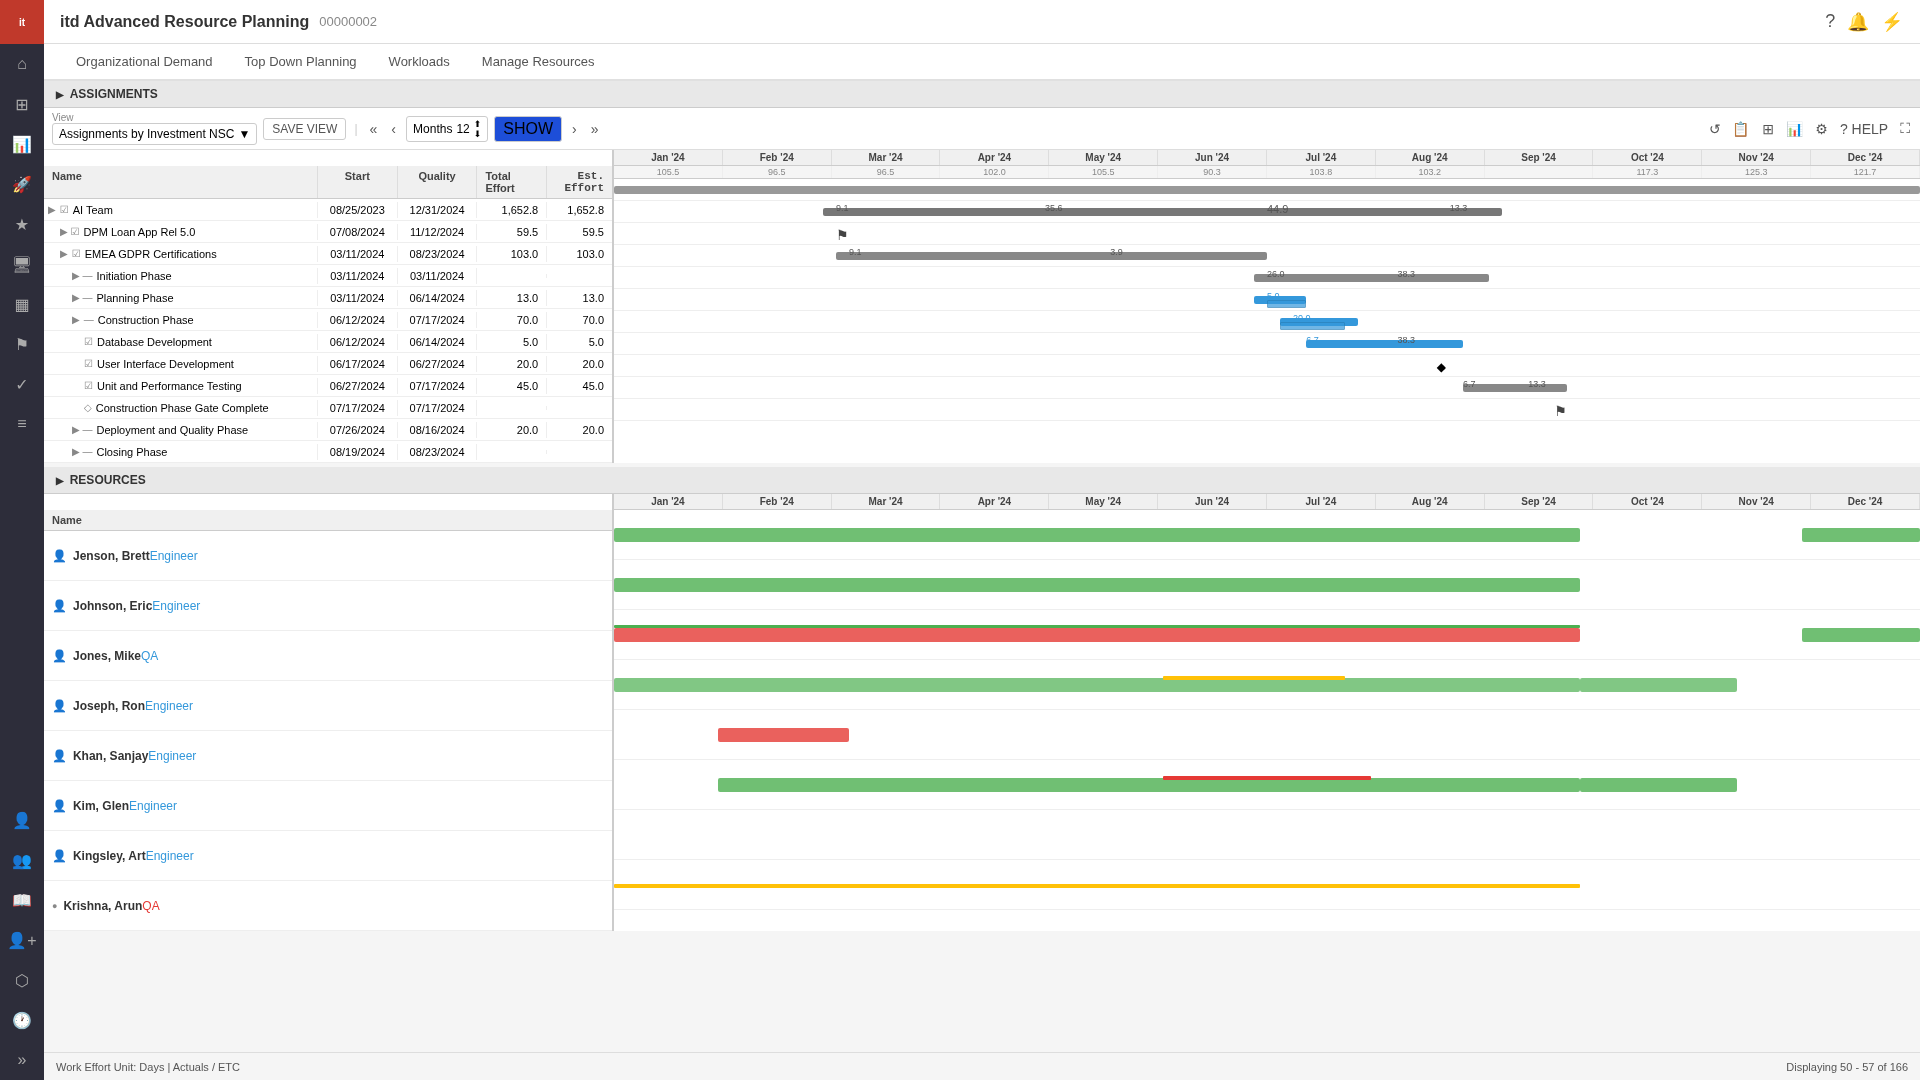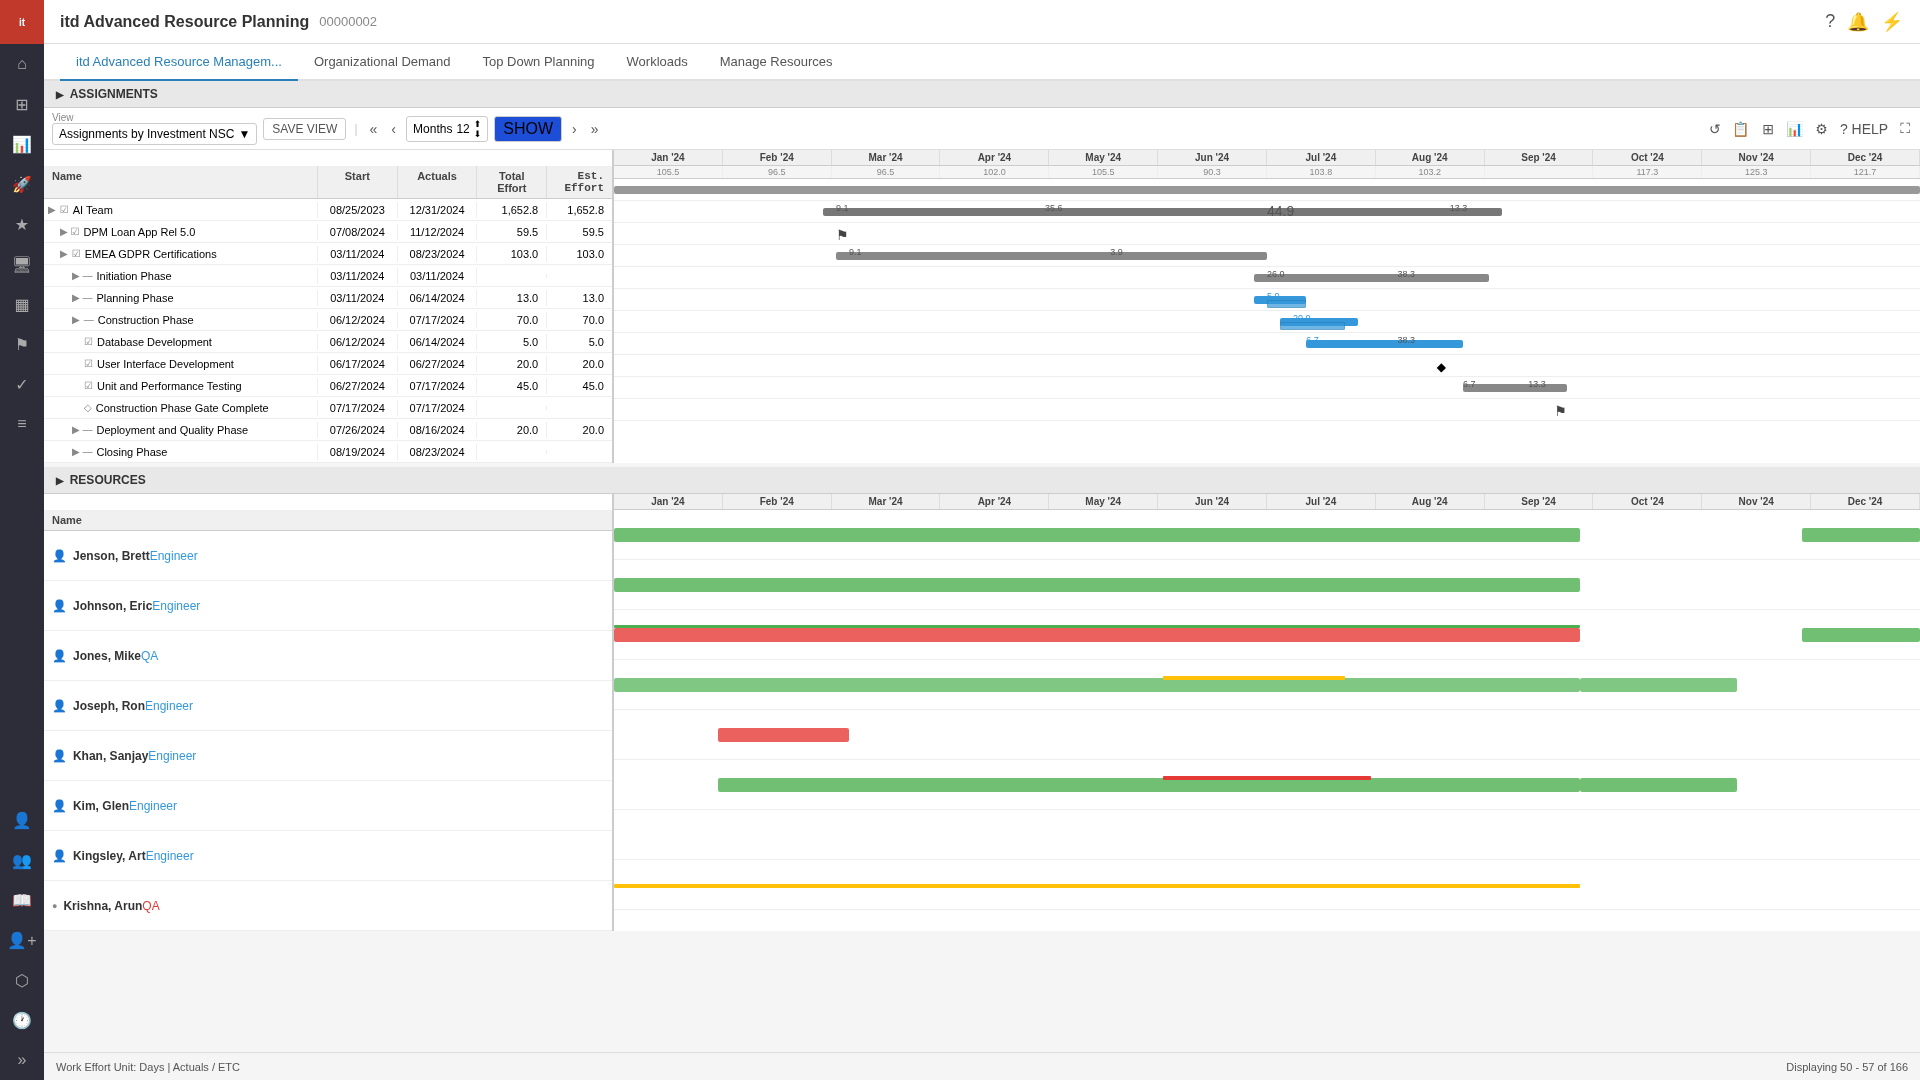--- a/index.html
+++ b/index.html
@@ -201,21 +201,21 @@
       background: #f0f0f0;
       border-bottom: 1px solid #ccc;
       font-size: 11px;
       font-weight: bold;
       color: #444;
       margin-top: 16px;
     }
     .th-name { width: 275px; padding: 4px 8px; border-right: 1px solid #ddd; }
     .th-start { width: 80px; padding: 4px 8px; border-right: 1px solid #ddd; text-align: center; }
     .th-finish { width: 80px; padding: 4px 8px; border-right: 1px solid #ddd; text-align: center; }
-    .th-total { width: 70px; padding: 4px 8px; border-right: 1px solid #ddd; text-align: center; }
+    .th-total { width: 70px; padding: 4px 8px; border-right: 1px solid #ddd; text-align: left; }
     .th-est { width: 65px; padding: 4px 8px; text-align: right; font-family: Liberation Mono, monospace; }
 
     
     .month-header {
       display: flex;
       background: #f0f0f0;
       border-bottom: 1px solid #ccc;
     }
     .month-cell {
       flex: 1;
@@ -344,21 +344,20 @@
       <span class="topbar-id">00000002</span>
     </div>
     <div class="topbar-actions">
       <span class="topbar-icon">?</span>
       <span class="topbar-icon">🔔</span>
       <span class="topbar-icon" style="color:#c0392b;">⚡</span>
     </div>
   </div>
 
   <div id="navtabs">
-    <div class="nav-tab active">itd Advanced Resource Managem...</div>
     <div class="nav-tab">Organizational Demand</div>
     <div class="nav-tab">Top Down Planning</div>
     <div class="nav-tab">Workloads</div>
     <div class="nav-tab">Manage Resources</div>
   </div>
 
   <div id="content">
 
     <div class="gantt-container">
       <div class="section-header">
@@ -399,21 +398,21 @@
         </div>
       </div>
 
       <div class="gantt-grid">
 
         <div class="gantt-left">
 
           <div class="tbl-header">
             <div class="th-name">Name</div>
             <div class="th-start">Start</div>
-            <div class="th-finish">Actuals</div>
+            <div class="th-finish">Quality</div>
             <div class="th-total">Total Effort</div>
             <div class="th-est">Est. Effort</div>
           </div>
 
           <div class="tbl-row">
             <div class="td-name row-indent-0"><span class="expand-icon">▶</span><span style="color:#888; font-size:10px;">☑</span> AI Team</div>
             <div class="td-start">08/25/2023</div>
             <div class="td-finish">12/31/2024</div>
             <div class="td-total">1,652.8</div>
             <div class="td-est">1,652.8</div>
@@ -530,21 +529,21 @@
 
           <div class="gantt-bars-row" style="position:relative; height:22px;">
             <div style="position:absolute; left:0; right:0; height:8px; top:7px; background:#999; border-radius:2px;"></div>
           </div>
 
 
           <div class="gantt-bars-row" style="position:relative; height:22px;">
             <div style="position:absolute; left:16%; width:52%; height:8px; top:7px; background:#777; border-radius:2px;"></div>
             <div style="position:absolute; left:17%; font-size:9px; top:2px; color:#555;">9.1</div>
             <div style="position:absolute; left:33%; font-size:9px; top:2px; color:#555;">35.6</div>
-            <div style="position:absolute; left:50%; font-size:14px; top:2px; color:#555;">44.9</div>
+            <div style="position:absolute; left:50%; font-size:11px; top:2px; color:#555;">44.9</div>
             <div style="position:absolute; left:64%; font-size:9px; top:2px; color:#555;">13.3</div>
           </div>
 
           <div class="gantt-bars-row" style="position:relative; height:22px;">
             <div style="position:absolute; left:17%; font-size:14px; top:4px; color:#444;">⚑</div>
           </div>
 
           <div class="gantt-bars-row" style="position:relative; height:22px;">
             <div style="position:absolute; left:17%; width:33%; height:8px; top:7px; background:#888; border-radius:2px;"></div>
             <div style="position:absolute; left:18%; font-size:9px; top:2px; color:#555;">9.1</div>

